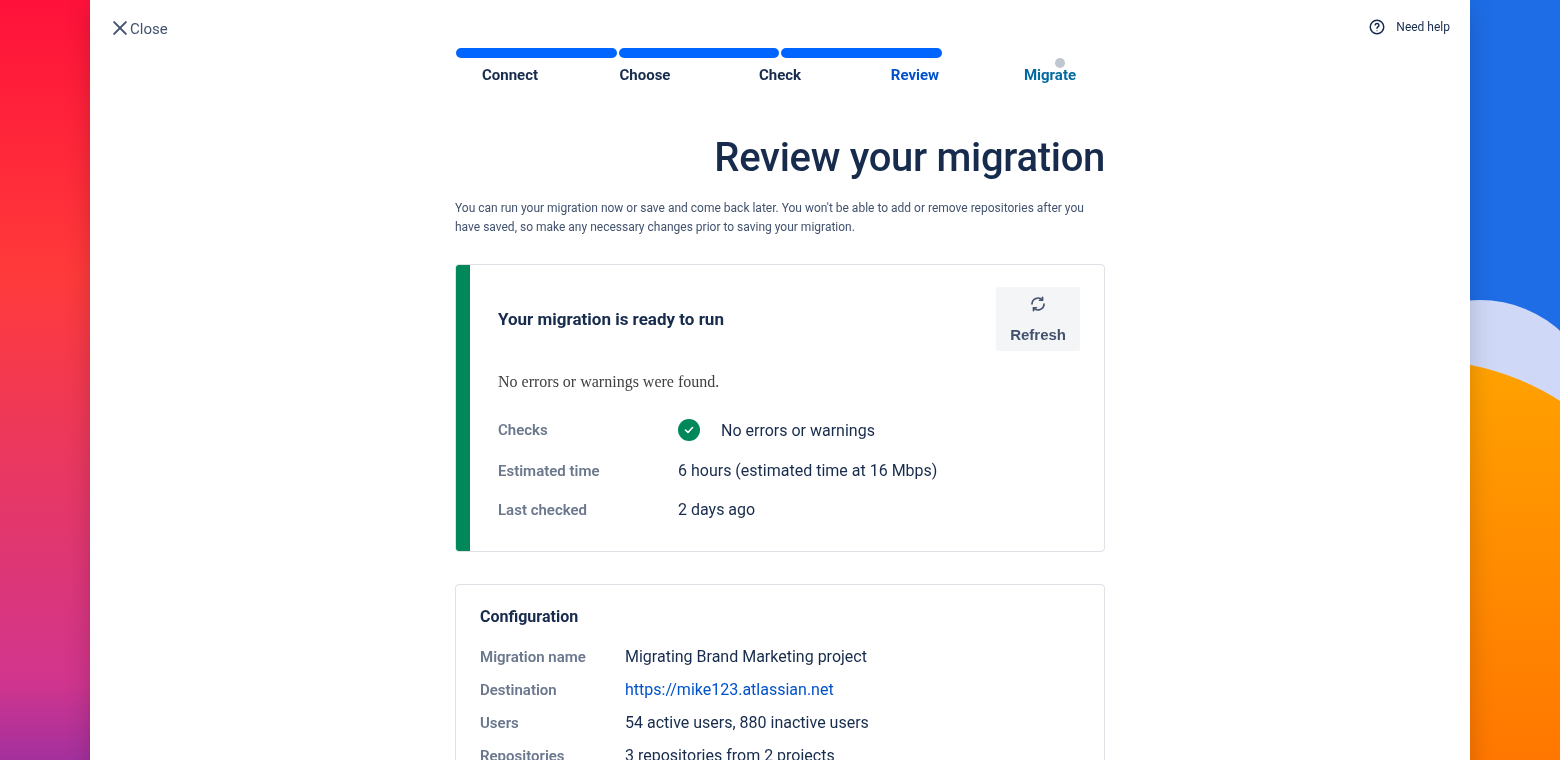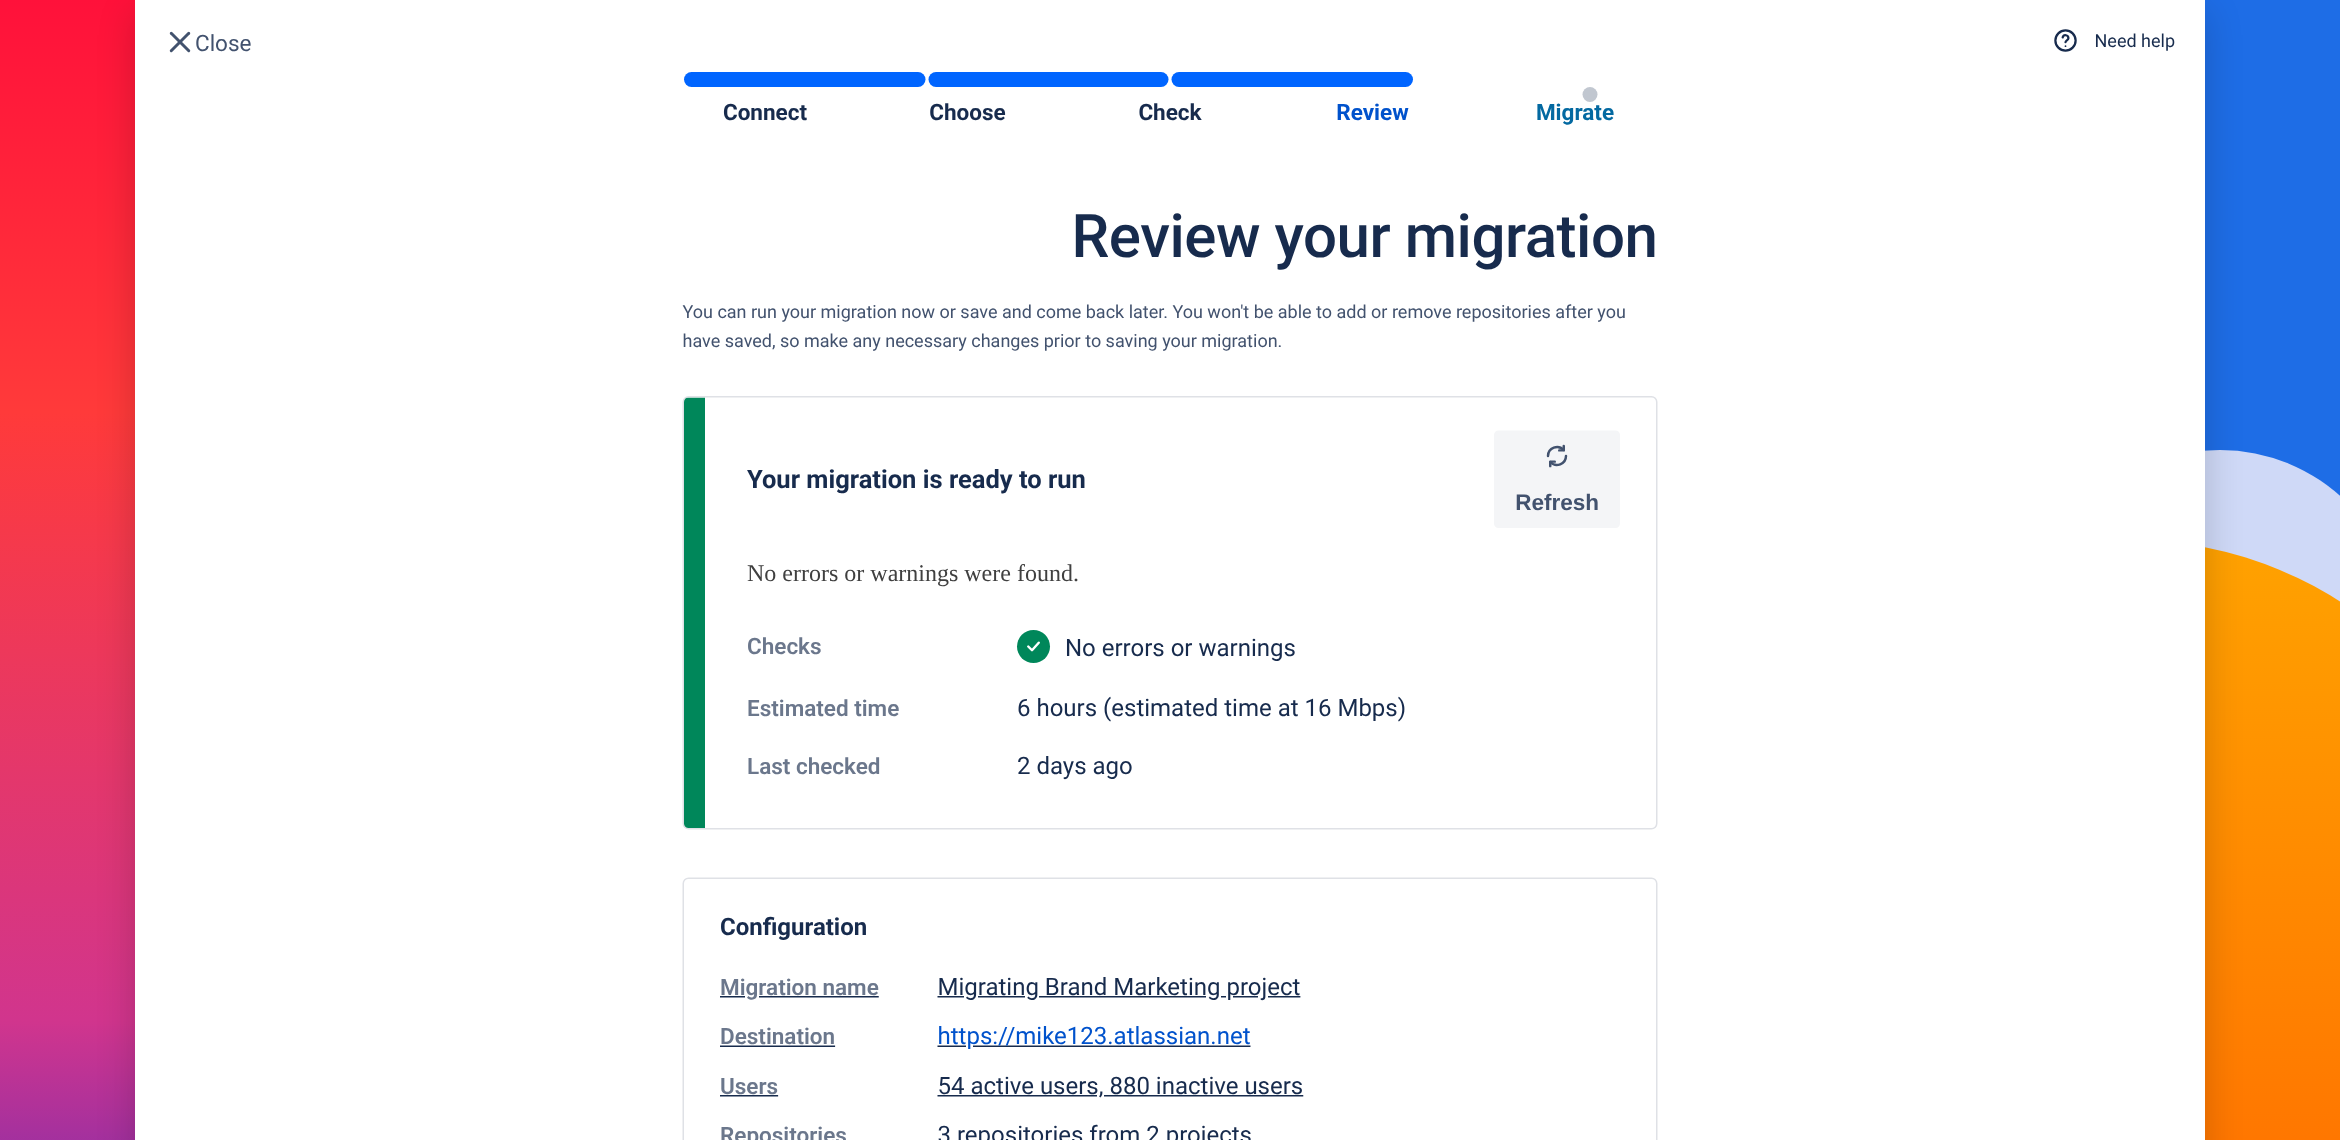--- a/index.html
+++ b/index.html
@@ -75,27 +75,27 @@
     .status-body { padding: 22px 24px 22px 28px; flex: 1; }
     .status-body-head { display:flex; justify-content: space-between; align-items: center; gap: 20px; }
     .status-title { font-size: 17px; font-weight: 700; color:#172b4d; }
     .refresh-btn { background:#f4f5f7; border:none; border-radius:3px; padding:8px 14px; font-size:15px; color:#42526e; font-weight:600; display:inline-flex; align-items:center; gap:10px; cursor:pointer;flex-direction:column; }
     .refresh-btn svg { width:18px; height:18px; }
     .status-msg { margin-top: 22px; font-size: 16px; color:#404040;font-family:Liberation Serif, serif; }
 
     .kv-list { margin-top: 18px; }
     .kv-row { display:flex; align-items:center; padding: 10px 0; }
     .kv-label { width: 180px; color:#6b778c; font-size: 15px; font-weight: 600; }
-    .kv-value { font-size: 16px; color:#172b4d; display:inline-flex; align-items:center; gap:10px; }
+    .kv-value { font-size: 16px; color:#172b4d; display:inline-flex; align-items:center; gap:21px; }
     .ok-badge { width: 22px; height: 22px; border-radius: 50%; background:#00875a; display:inline-flex; align-items:center; justify-content:center; }
     .ok-badge svg { width: 12px; height: 12px; }
 
     .config-card { border:1px solid #dfe1e6; border-radius:4px; margin-top: 32px; padding: 22px 24px; }
     .config-title { font-size: 16px; font-weight: 700; color:#172b4d; margin-bottom: 14px; }
-    .config-card .kv-row { padding: 7px 0; text-decoration: underline; }
+    .config-card .kv-row { padding: 7px 0; }
     .config-card .kv-label { width: 145px; font-weight: 600; }
     .link { color:#0052cc; text-decoration:none; }
   </style>
 </head>
 <body>
 
 <div class="bg"></div>
 <div class="bg-shape-left"></div>
 <div class="bg-shape-right-blue"></div>
 <div class="bg-shape-right-light"></div>

